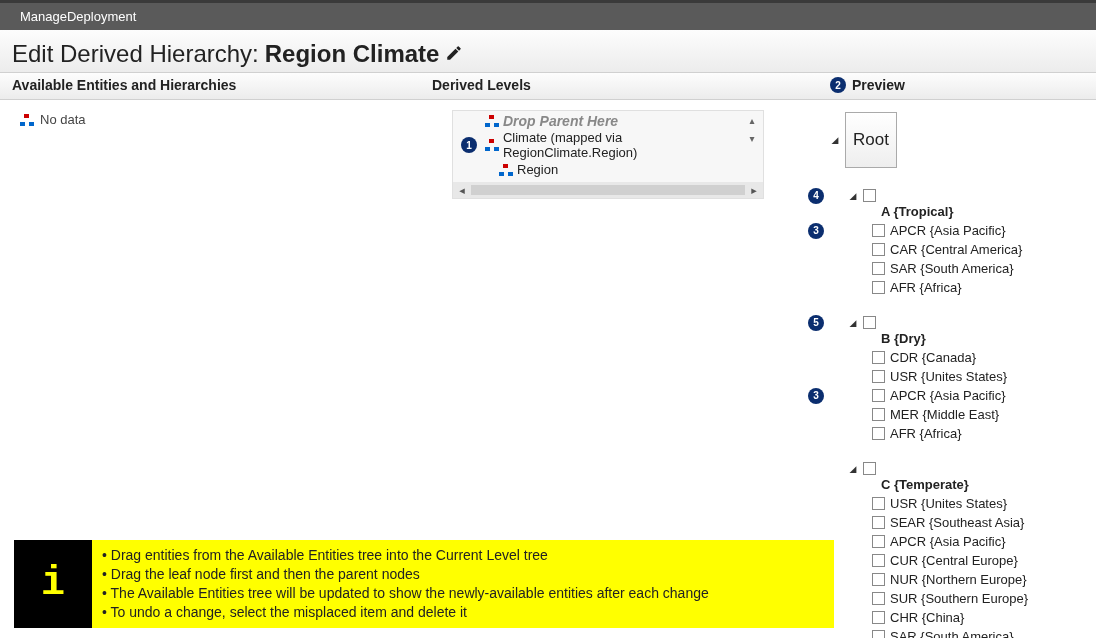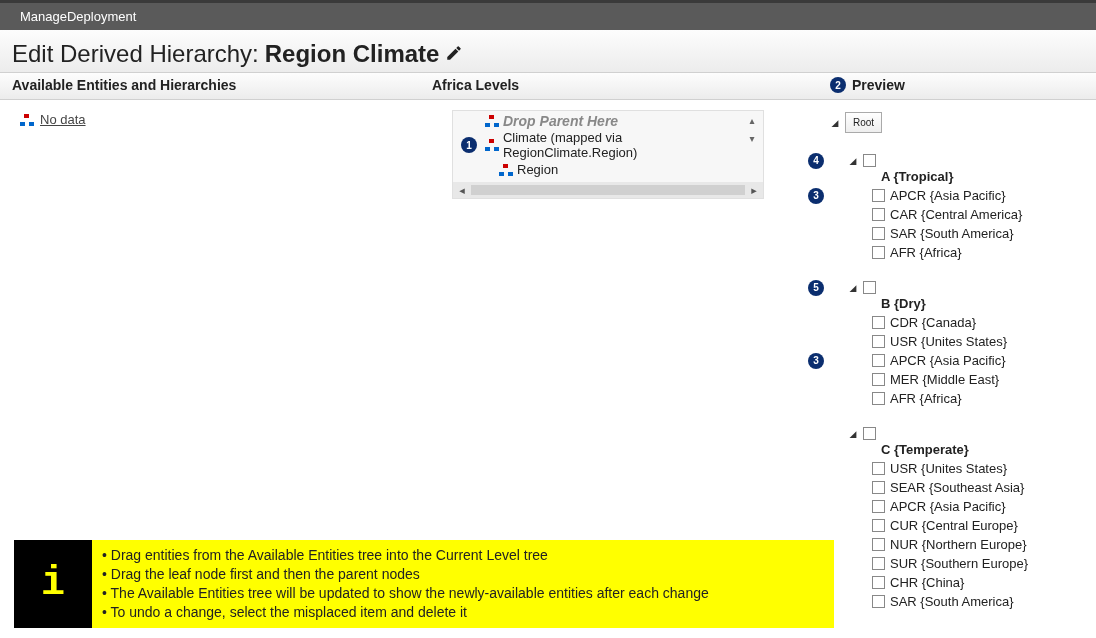--- a/index.html
+++ b/index.html
@@ -20,21 +20,21 @@
   .workarea { display: flex; padding: 10px 12px 0; }
   .panel-available { flex: 0 0 420px; }
   .panel-current   { flex: 0 0 398px; }
   .panel-preview   { flex: 1; }
   
   .hier-icon { display: inline-block; width: 14px; height: 12px; position: relative; vertical-align: middle; }
   .hier-icon::before, .hier-icon::after { content: ""; position: absolute; }
   .hier-icon::before { top: 0; left: 4px; width: 5px; height: 4px; background: #c00; }
   .hier-icon::after  { bottom: 0; left: 0; width: 14px; height: 4px; background: linear-gradient(90deg,#06c 0 5px, transparent 5px 9px, #06c 9px 14px); }
   
-  .nodata { display: flex; align-items: center; gap: 6px; padding-left: 8px; margin-top: 2px; color: #444; text-decoration: underline; }
+  .nodata { display: flex; align-items: center; gap: 6px; padding-left: 8px; margin-top: 2px; color: #444; }
   
   .current-box { position: relative; background: #f7f7f7; border: 1px solid #e0e0e0; padding: 2px 4px 0 32px; width: 312px; margin-left: 20px; }
   .drop-parent { color: #888; font-style: italic; font-weight: 700; font-size: 14px; display: flex; align-items: center; gap: 4px; }
   .current-row { display: flex; align-items: center; gap: 4px; padding: 1px 0; font-size: 13px; }
   .current-row.indent1 { padding-left: 0; }
   .current-row.indent2 { padding-left: 14px; }
   
   .scroll-up, .scroll-down { position: absolute; right: 4px; width: 14px; height: 10px; display: flex; align-items: center; justify-content: center; color: #666; font-size: 10px; cursor: pointer; }
   .scroll-up { top: 4px; }
   .scroll-down { top: 22px; }
@@ -42,21 +42,21 @@
   .hscroll .arrow { width: 18px; text-align: center; color: #555; font-size: 11px; cursor: pointer; }
   .hscroll .track { flex: 1; background: #d0d0d0; height: 10px; }
   
   .badge { display: inline-flex; min-width: 16px; height: 16px; border-radius: 50%; background: #0b2e6f; color: #fff; font-size: 10px; font-weight: 700; align-items: center; justify-content: center; padding: 0 3px; }
   .badge.inline-left { position: absolute; left: 6px; }
   
   .preview-tree { font-size: 13px; }
   .tree-row { display: flex; align-items: center; gap: 5px; padding: 2px 0; position: relative; }
   .toggle { width: 10px; height: 10px; display: inline-flex; align-items: center; justify-content: center; font-size: 9px; color: #333; cursor: pointer; }
   .chk { width: 13px; height: 13px; border: 1px solid #888; background: #fff; cursor: pointer; flex-shrink: 0; }
-  .root-btn { border: 1px solid #aaa; background: linear-gradient(#fff,#eee); padding: 4px 7px; font-size: 10px; cursor: pointer; }
+  .root-btn { border: 1px solid #aaa; background: linear-gradient(#fff,#eee); padding: 17px 7px; font-size: 17px; cursor: pointer; }
   .bold { font-weight: 700; margin-top: 32px; }
   .ind0 { padding-left: 0; }
   .ind1 { padding-left: 18px; }
   .ind2 { padding-left: 42px; }
   
   .badge-before { position: absolute; left: -22px; }
   
   .help-box { position: absolute; left: 14px; top: 540px; width: 820px; display: flex; }
   .help-icon-box { width: 78px; background: #000; display: flex; align-items: center; justify-content: center; }
   .help-icon-box span { color: #ff0; font-family: "Courier New", monospace; font-size: 40px; font-weight: 700; }
@@ -80,21 +80,21 @@
     <span class="pencil-icon">
       <svg viewBox="0 0 24 24">
           <path fill="#222" d="M3 17.25V21h3.75l11-11-3.75-3.75-11 11zM20.7 7.04a1 1 0 0 0 0-1.41l-2.34-2.34a1 1 0 0 0-1.41 0L15 5.25 18.75 9l1.95-1.96z"></path>
         </svg>
     </span>
   </div>
 </div>
 
 <div class="column-headers">
   <div class="col-available">Available Entities and Hierarchies</div>
-  <div class="col-current">Africa Levels</div>
+  <div class="col-current">Derived Levels</div>
   <div class="col-preview">
     <span class="badge">2</span>
     <span>Preview</span>
   </div>
 </div>
 
 <div class="workarea">
 
   <div class="panel-available">
     <div class="nodata">

